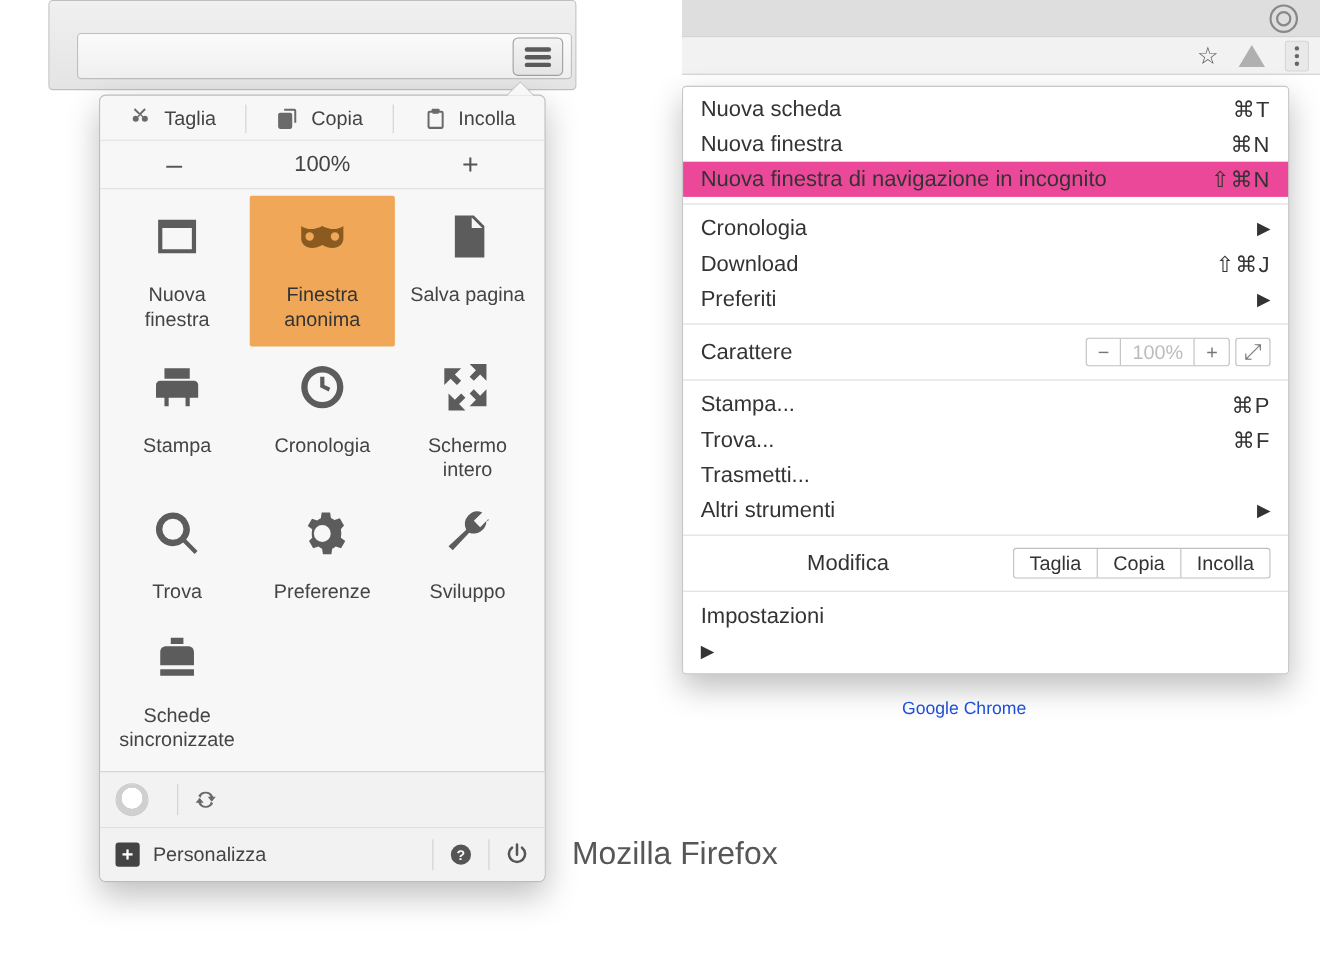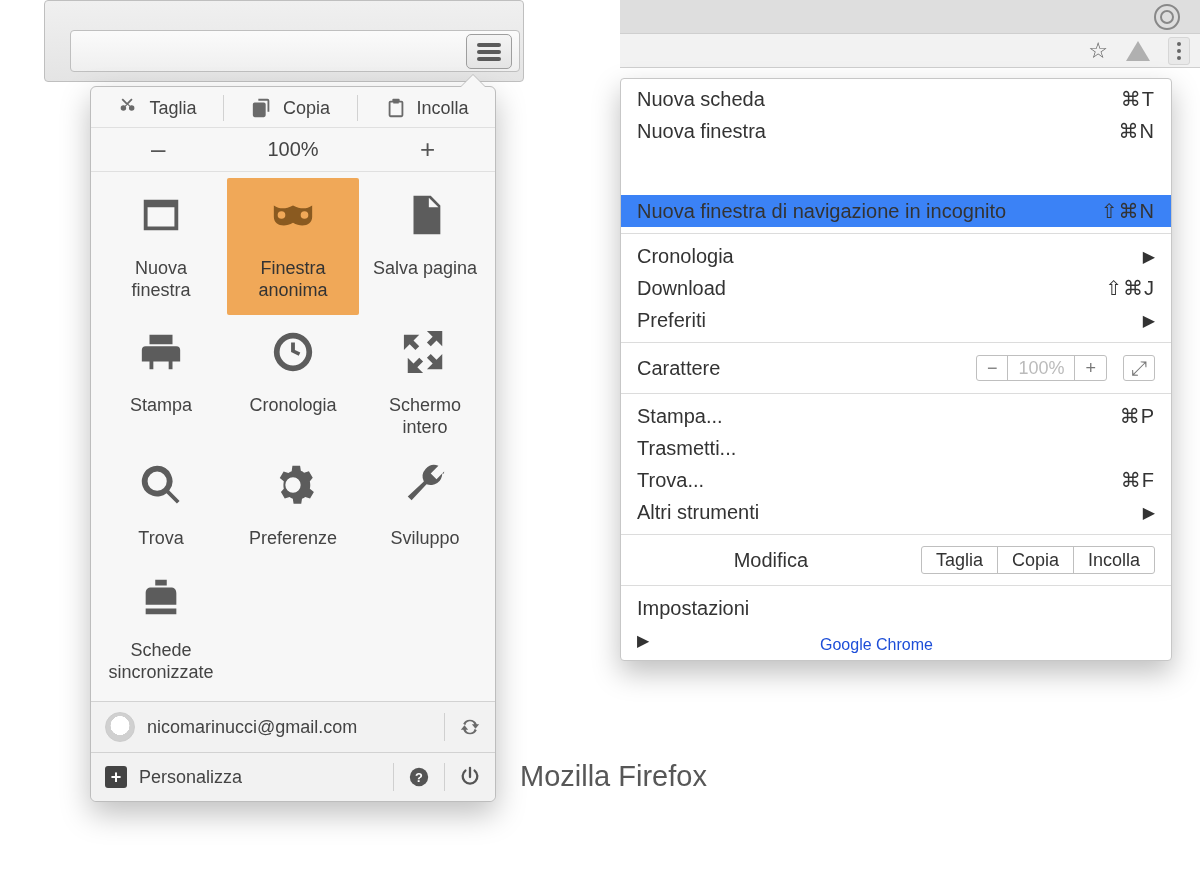--- a/index.html
+++ b/index.html
@@ -211,25 +211,25 @@
   }
   .ch-row {
     display: flex; align-items: center;
     padding: 4px 16px;
     height: 32px;
     cursor:pointer;
   }
   .ch-row .lbl { flex: 1; }
   .ch-row .sc  { color:#333; letter-spacing: 1px; }
   .ch-row .arrow { font-size: 16px; color:#333; }
-  .ch-row-hl  { background:#3b82f6;margin-top:48px; }
+  .ch-row-hl  { background:#ec4899; }
   .ch-sep     { height: 1px; background:#dcdcdc; margin: 6px 0; }
 
   .ch-carattere {
-    display:flex; align-items:center; padding: 4px 16px; gap: 16px; height: 38px;
+    display:flex; align-items:center; padding: 4px 16px; gap: 5px; height: 38px;
   }
   .ch-zoom {
     display:flex; border:1px solid #bfbfbf; border-radius:3px;
     height: 26px; align-items: stretch;
   }
   .ch-zoom div {
     display:flex; align-items:center; justify-content:center;
     padding: 0 10px; color:#777; font-size:18px; border-right:1px solid #bfbfbf;
   }
   .ch-zoom div:last-child { border-right:none; }
@@ -363,21 +363,20 @@
       <svg class="big-ico" viewBox="0 0 24 24">
           <path d="M4 18h16v3H4v-3zm3-11h10c2 0 3 1 3 3v6H4v-6c0-2 1-3 3-3zm2-4h6v3H9V3z"></path>
         </svg>
       <div class="label">Schede<br>sincronizzate</div>
     </div>
     <div class="ff-cell"></div>
   </div>
 
   <div class="ff-account">
     <div class="ff-avatar"></div>
-    <div class="email">nicomarinucci@gmail.com</div>
     <div class="sep"></div>
     <svg class="ff-ico" viewBox="0 0 24 24">
         <path d="M12 4a8 8 0 0 1 7.4 5H22l-4 5-4-5h2.6A5 5 0 0 0 7 10l-2.4-1.6A8 8 0 0 1 12 4zm0 16a8 8 0 0 1-7.4-5H2l4-5 4 5H7.4A5 5 0 0 0 17 14l2.4 1.6A8 8 0 0 1 12 20z"></path>
       </svg>
   </div>
 
   <div class="ff-footer">
     <div class="ff-plus-box">+</div>
     <div class="label">Personalizza</div>
     <div class="sep"></div>
@@ -446,25 +445,25 @@
       <div>+</div>
     </div>
     <div class="ch-full">⤢</div>
   </div>
   <div class="ch-sep"></div>
   <div class="ch-row">
     <span class="lbl">Stampa...</span>
     <span class="sc">⌘P</span>
   </div>
   <div class="ch-row">
-    <span class="lbl">Trasmetti...</span>
-  </div>
-  <div class="ch-row">
     <span class="lbl">Trova...</span>
     <span class="sc">⌘F</span>
+  </div>
+  <div class="ch-row">
+    <span class="lbl">Trasmetti...</span>
   </div>
   <div class="ch-row">
     <span class="lbl">Altri strumenti</span>
     <span class="arrow">▶</span>
   </div>
   <div class="ch-sep"></div>
   <div class="ch-modifica">
     <span class="lbl" style="flex:1">Modifica</span>
     <div class="ch-editbtns">
       <div>Taglia</div>

